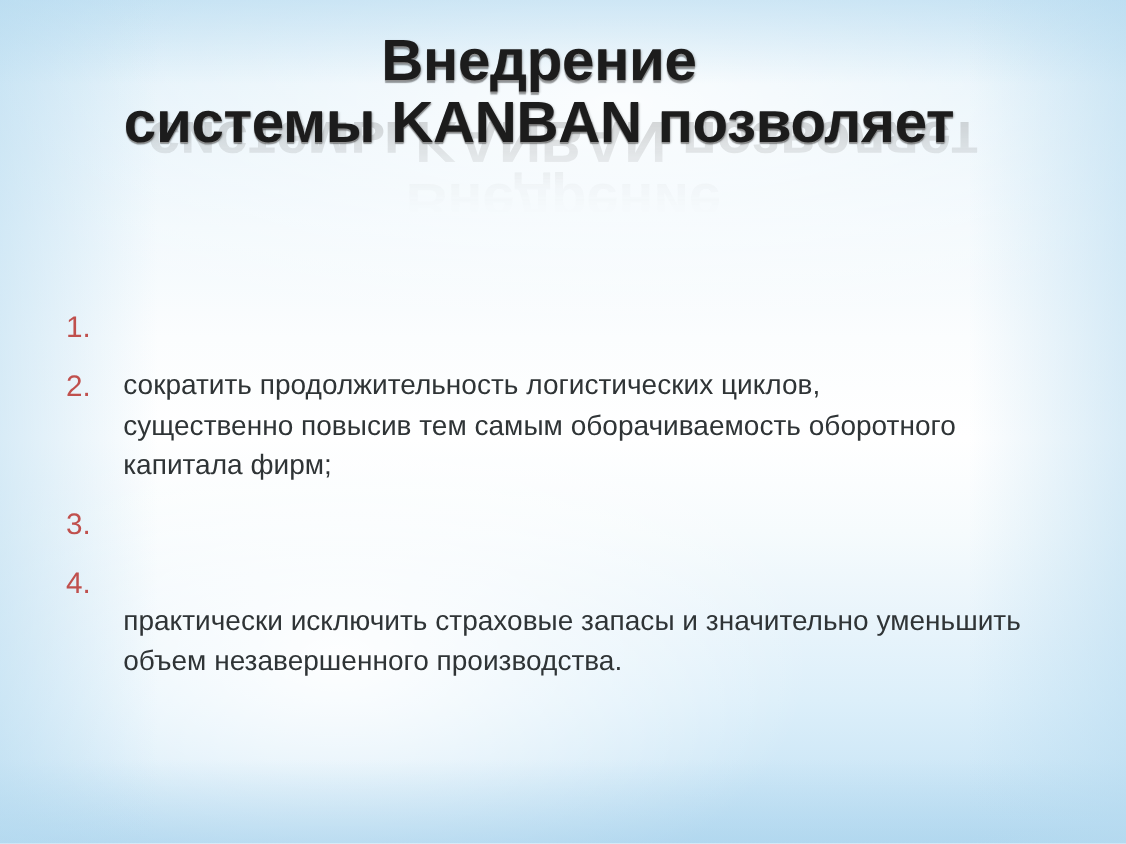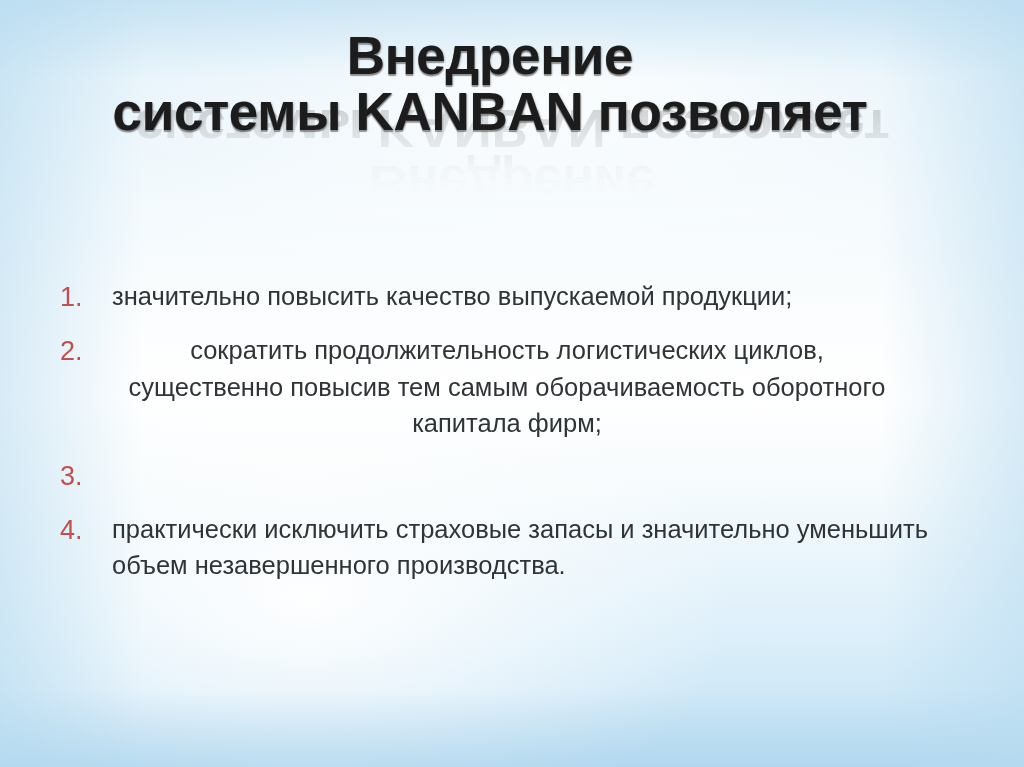--- a/index.html
+++ b/index.html
@@ -120,22 +120,22 @@
   }
 
   .txt {
     flex: 1 1 auto;
     font-size: 25.5px;
     line-height: 1.42;
     color: #2f3436;
     font-family: "Liberation Sans", sans-serif;
   }
 
-  .item-2 .txt { max-width: 790px; text-align: center; }
-  .item-4 .txt { max-width: 845px; }
+  .item-2 .txt { max-width: 790px; }
+  .item-4 .txt { max-width: 845px; margin-top: 36px; }
 </style>
 </head>
 <body>
 
 <div class="slide">
 
   <div class="title-reflection">
     <h1 class="title">Внедрение
 системы KANBAN позволяет</h1>
   </div>
@@ -143,21 +143,20 @@
   <div class="title-block">
     <h1 class="title">Внедрение
 системы KANBAN позволяет</h1>
   </div>
 
   <div class="content">
     <ol class="bullets">
 
       <li class="item-1">
         <span class="num">1.</span>
-        <span class="txt">значительно повысить качество выпускаемой продукции;</span>
       </li>
 
       <li class="item-2">
         <span class="num">2.</span>
         <span class="txt">сократить продолжительность логистических циклов, существенно повысив тем самым оборачиваемость оборотного капитала фирм;</span>
       </li>
 
       <li class="item-3">
         <span class="num">3.</span>
       </li>

